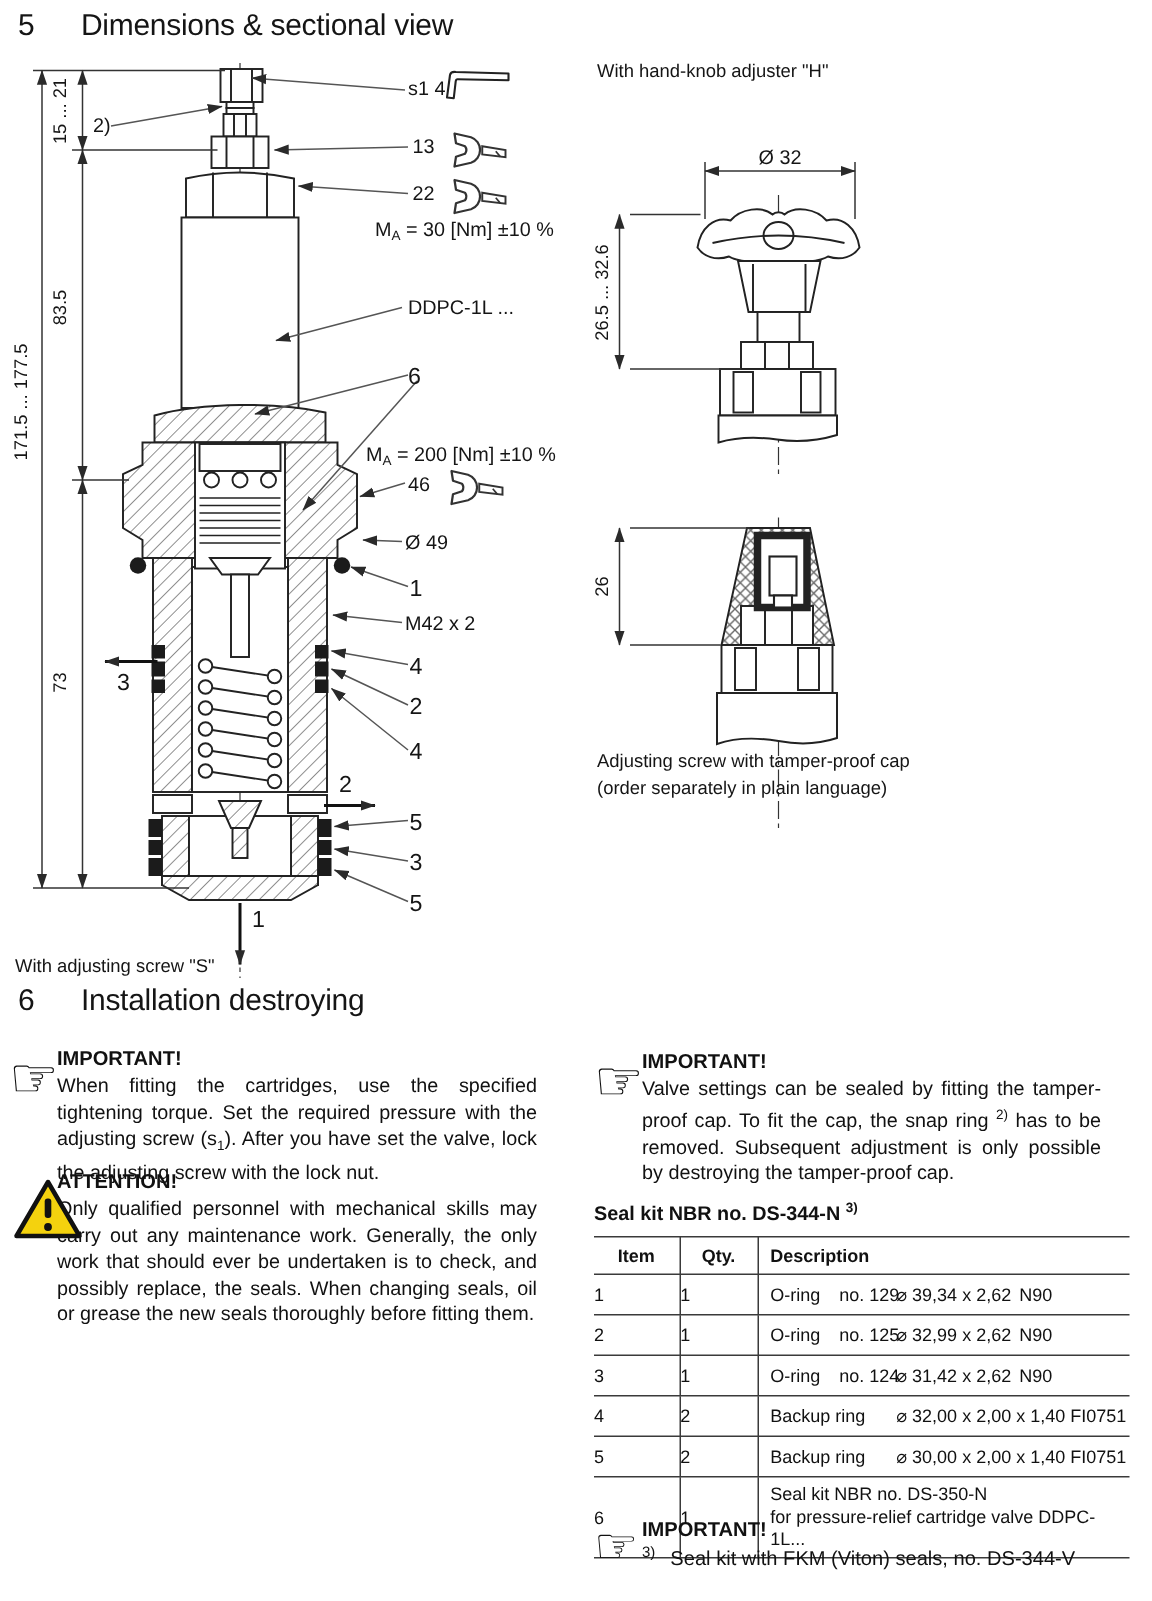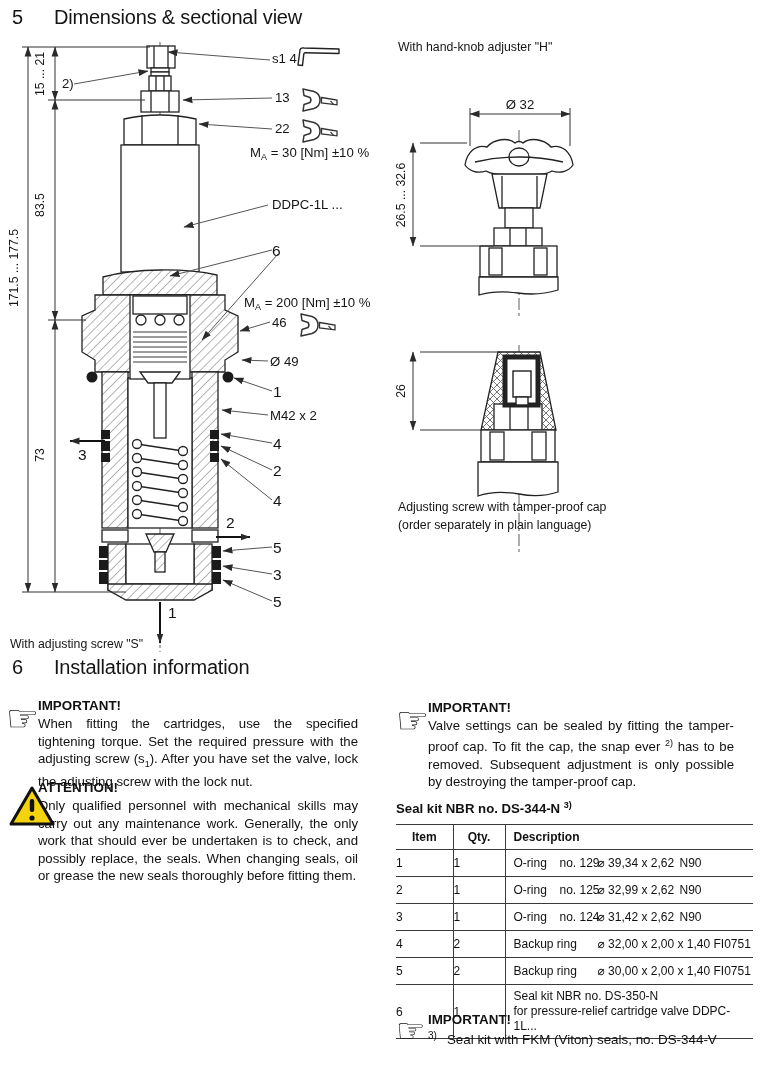--- a/index.html
+++ b/index.html
@@ -287,21 +287,21 @@
       <line x1="413" y1="352" x2="413" y2="430" marker-start="url(#caS)" marker-end="url(#caE)"></line>
     </g>
     <text class="dimt" text-anchor="middle" transform="rotate(-90 405 391)" x="405" y="391">26</text>
   </svg>
 
   <div class="abs cap" style="left:398px;top:500px;">Adjusting screw with tamper-proof cap</div>
   <div class="abs cap" style="left:398px;top:518px;">(order separately in plain language)</div>
 
   <div class="abs sec-head" style="left:12px;top:656px;">
     <span class="sec-num">6</span>
-    <span>Installation information</span>
+    <span>Installation destroying</span>
   </div>
 
   <div class="note-block" style="left:6px;top:698px;width:382px;">
     <span class="hand">☞</span>
     <div class="note-content" style="width:320px;">
       <p class="note-head">IMPORTANT!</p>
       <p class="note-body"><span>When fitting the cartridges, use the specified tightening torque. Set the required pressure with the adjusting screw (s</span><sub>1</sub><span>). After you have set the valve, lock the adjusting screw with the lock nut.</span></p>
     </div>
   </div>
 
@@ -314,21 +314,21 @@
     <div class="note-content" style="width:320px;">
       <p class="note-head">ATTENTION!</p>
       <p class="note-body">Only qualified personnel with mechanical skills may carry out any maintenance work. Generally, the only work that should ever be undertaken is to check, and possibly replace, the seals. When changing seals, oil or grease the new seals thoroughly before fitting them.</p>
     </div>
   </div>
 
   <div class="note-block" style="left:396px;top:700px;width:368px;">
     <span class="hand">☞</span>
     <div class="note-content" style="width:306px;">
       <p class="note-head">IMPORTANT!</p>
-      <p class="note-body"><span>Valve settings can be sealed by fitting the tamper-proof cap. To fit the cap, the snap ever </span><sup>2)</sup><span> has to be removed. Subsequent adjustment is only possible by destroying the tamper-proof cap.</span></p>
+      <p class="note-body"><span>Valve settings can be sealed by fitting the tamper-proof cap. To fit the cap, the snap ring </span><sup>2)</sup><span> has to be removed. Subsequent adjustment is only possible by destroying the tamper-proof cap.</span></p>
     </div>
   </div>
 
   <div class="abs kit-title" style="left:396px;top:800px;text-align:center;">
     <span>Seal kit NBR no. DS-344-N</span> <sup>3)</sup>
   </div>
 
   <table class="seal abs" style="left:396px;top:824px;">
     <colgroup>
         <col style="width:57px">

